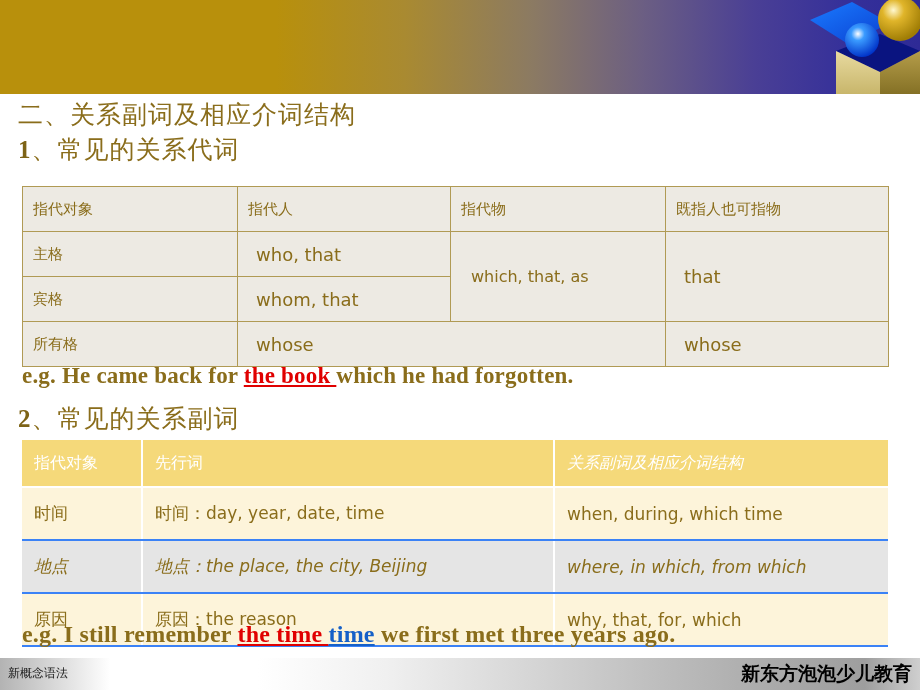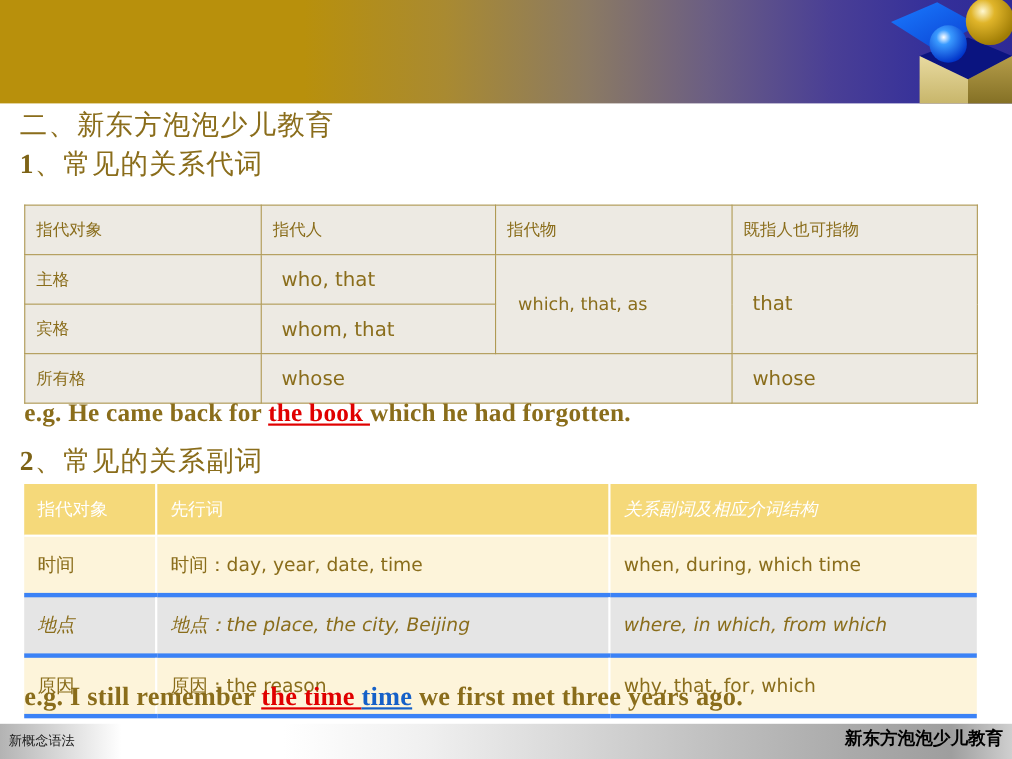--- a/index.html
+++ b/index.html
@@ -172,21 +172,21 @@
   }
   .tbl2 th:last-child { border-right: none; font-style: italic; }
   .tbl2 td {
     font-family: "DejaVu Sans", sans-serif;
     color: #8a6d1b;
     font-size: 17px;
     padding: 8px 10px 8px 12px;
     height: 35px;
     vertical-align: middle;
     border-right: 2px solid #ffffff;
-    border-bottom: 4px solid #3b82f6;
+    border-bottom: 2px solid #3b82f6;
   }
   .tbl2 td:last-child { border-right: none; }
   .tbl2 tr.odd td  { background: #fdf4da; }
   .tbl2 tr.even td { background: #e5e5e5; font-style: italic; }
 
   
   .eg2 {
     position: absolute;
     left: 22px;
     top: 621px;
@@ -224,21 +224,21 @@
     font-size: 12px;
     color: #1a1a1a;
     white-space: nowrap;
   }
   .footer-right {
     position: absolute;
     right: 8px;
     top: 3px;
     font-family: Liberation Mono, monospace;
     font-weight: bold;
-    font-size: 16px;
+    font-size: 19px;
     color: #000000;
     white-space: nowrap;
   }
 </style>
 </head>
 <body>
 
 <div class="banner">
   <svg class="logo" viewBox="0 0 130 118">
     <defs>
@@ -274,21 +274,21 @@
 
     <polygon points="20,24 62,6 100,27 58,48" fill="url(#gLid)"></polygon>
 
     <circle cx="72" cy="44" r="17" fill="url(#gBlue)"></circle>
 
     <circle cx="110" cy="23" r="22" fill="url(#gGold)"></circle>
   </svg>
 </div>
 
 <div class="heading-block">
-  <div class="h-main">二、新东方泡泡少儿教育</div>
+  <div class="h-main">二、关系副词及相应介词结构</div>
   <div class="h-sub">
     <span class="num">1</span><span>、常见的关系代词</span>
   </div>
 </div>
 
 <table class="tbl1">
   <colgroup>
     <col class="c1">
       <col class="c2">
       <col class="c3">

